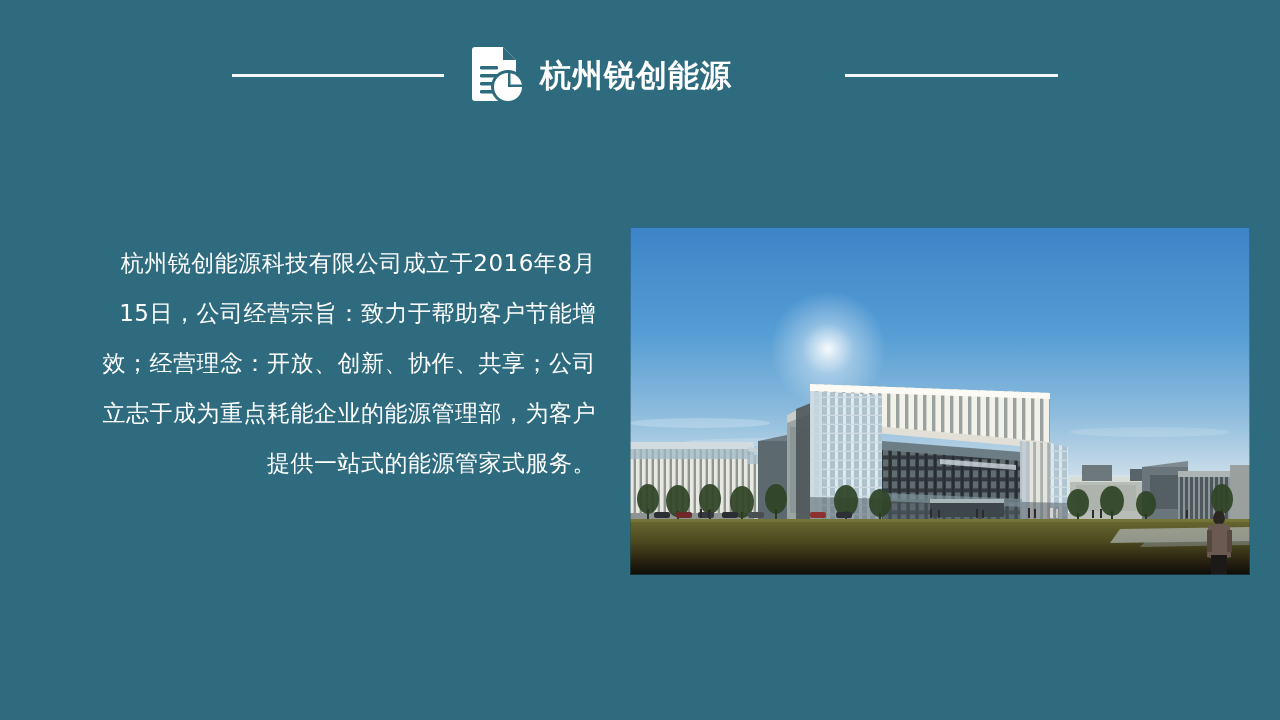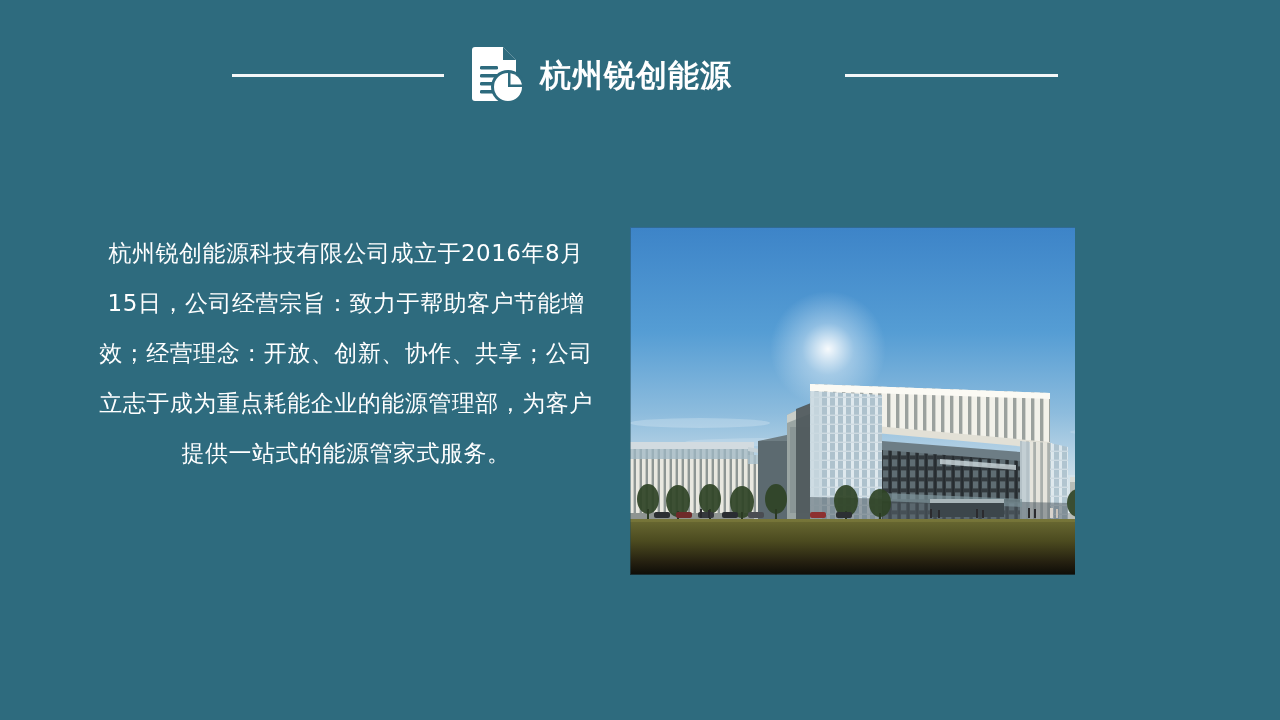--- a/index.html
+++ b/index.html
@@ -9,21 +9,21 @@
   }
   body {
     width: 1280px;
     height: 720px;
     overflow: hidden;
     font-family: "Liberation Sans", "DejaVu Sans", sans-serif;
   }
 
   .slide {
     position: relative;
-    width: 1075px;
+    width: 1280px;
     height: 720px;
     background: #2e6b7e;
     overflow: hidden;
   }
 
   
   .header {
     position: absolute;
     left: 0;
     top: 0;
@@ -63,28 +63,28 @@
     letter-spacing: 1px;
     line-height: 1;
     white-space: nowrap;
     font-family: "DejaVu Sans", "Liberation Sans", sans-serif;
   }
 
   
   .body-text {
     position: absolute;
     left: 96px;
-    top: 228px;
+    top: 238px;
     width: 500px;
     color: #ffffff;
     font-size: 23px;
     line-height: 50px;
     letter-spacing: .5px;
     font-family: "DejaVu Sans", "Liberation Sans", sans-serif;
-    text-align: center;
+    text-align: right;
   }
 
   
   .photo {
     position: absolute;
     left: 630px;
     top: 227px;
     width: 620px;
     height: 348px;
     overflow: hidden;

